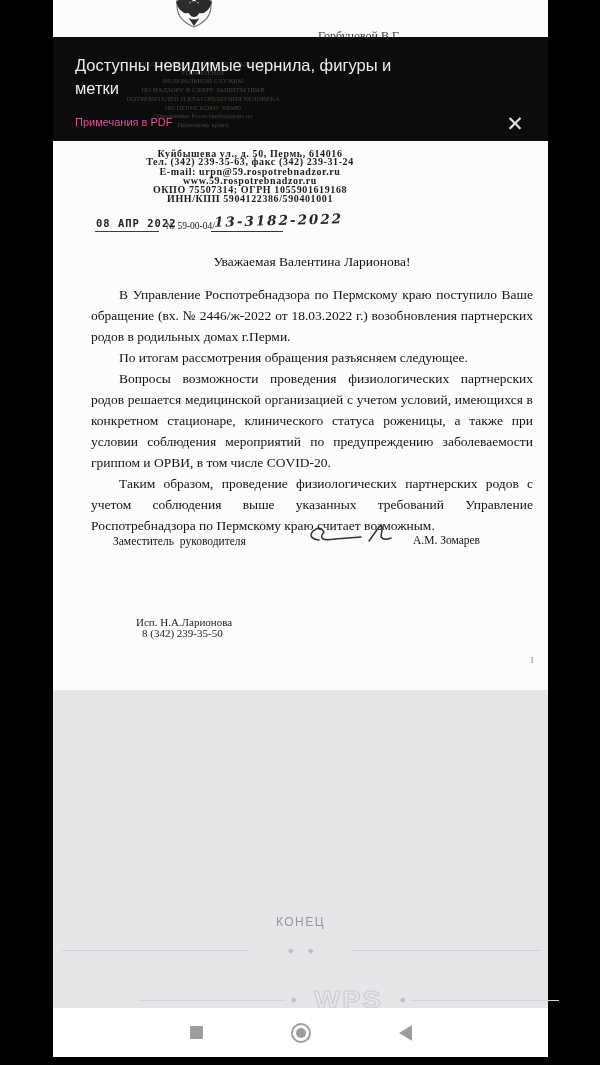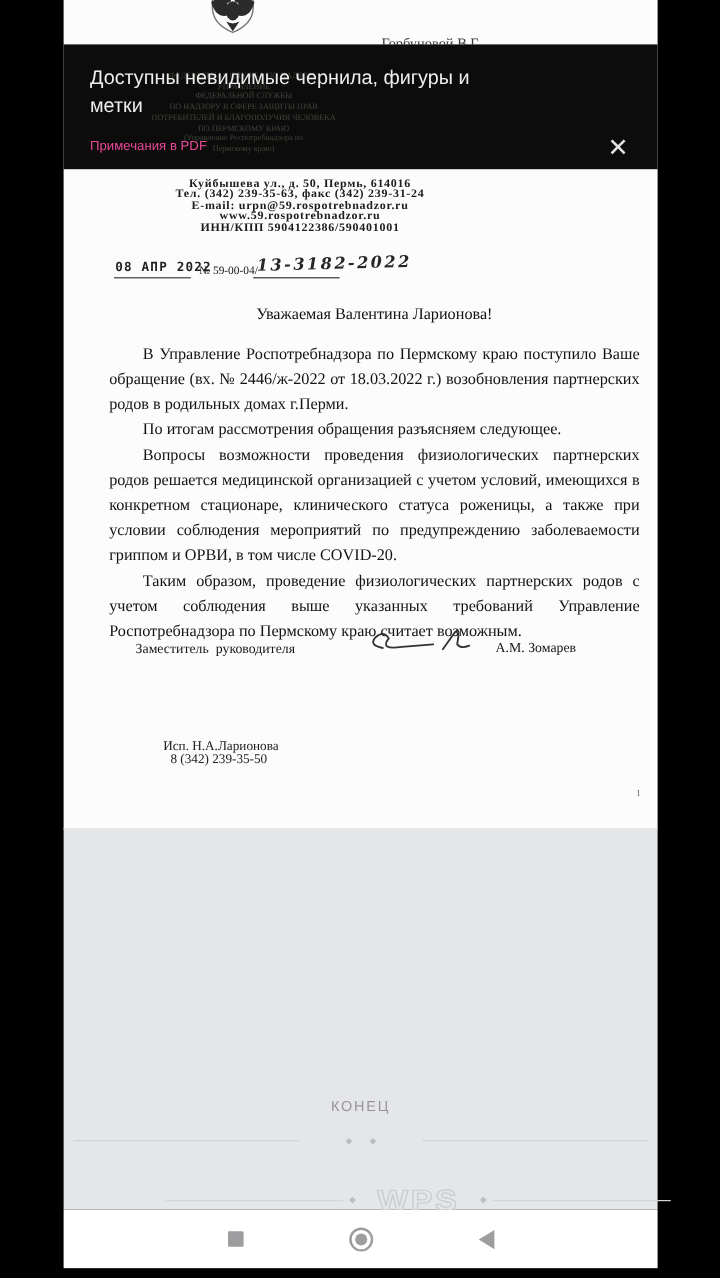--- a/index.html
+++ b/index.html
@@ -149,20 +149,21 @@
         <path d="M16.5 58 L22 66 L27.5 58 Q22 61 16.5 58 Z"></path>
       </g>
     </svg>
     <div class="addressee-clip">Горбуновой В.Г.</div>
 
     <div class="contact-block">
         <div>Куйбышева ул., д. 50, Пермь, 614016</div>
         <div>Тел. (342) 239-35-63, факс (342) 239-31-24</div>
         <div>E-mail: urpn@59.rospotrebnadzor.ru</div>
         <div>www.59.rospotrebnadzor.ru</div>
+        <div>ОКПО 75507314; ОГРН 1055901619168</div>
         <div>ИНН/КПП 5904122386/590401001</div>
       </div>
 
     <div class="date-row">
       <span class="date-stamp">08 АПР 2022</span>
       <span class="stamp-line"></span>
       <span class="ref-prefix">№ 59-00-04/</span>
       <span class="ref-hand">13-3182-2022</span>
       <span class="ref-line"></span>
     </div>

